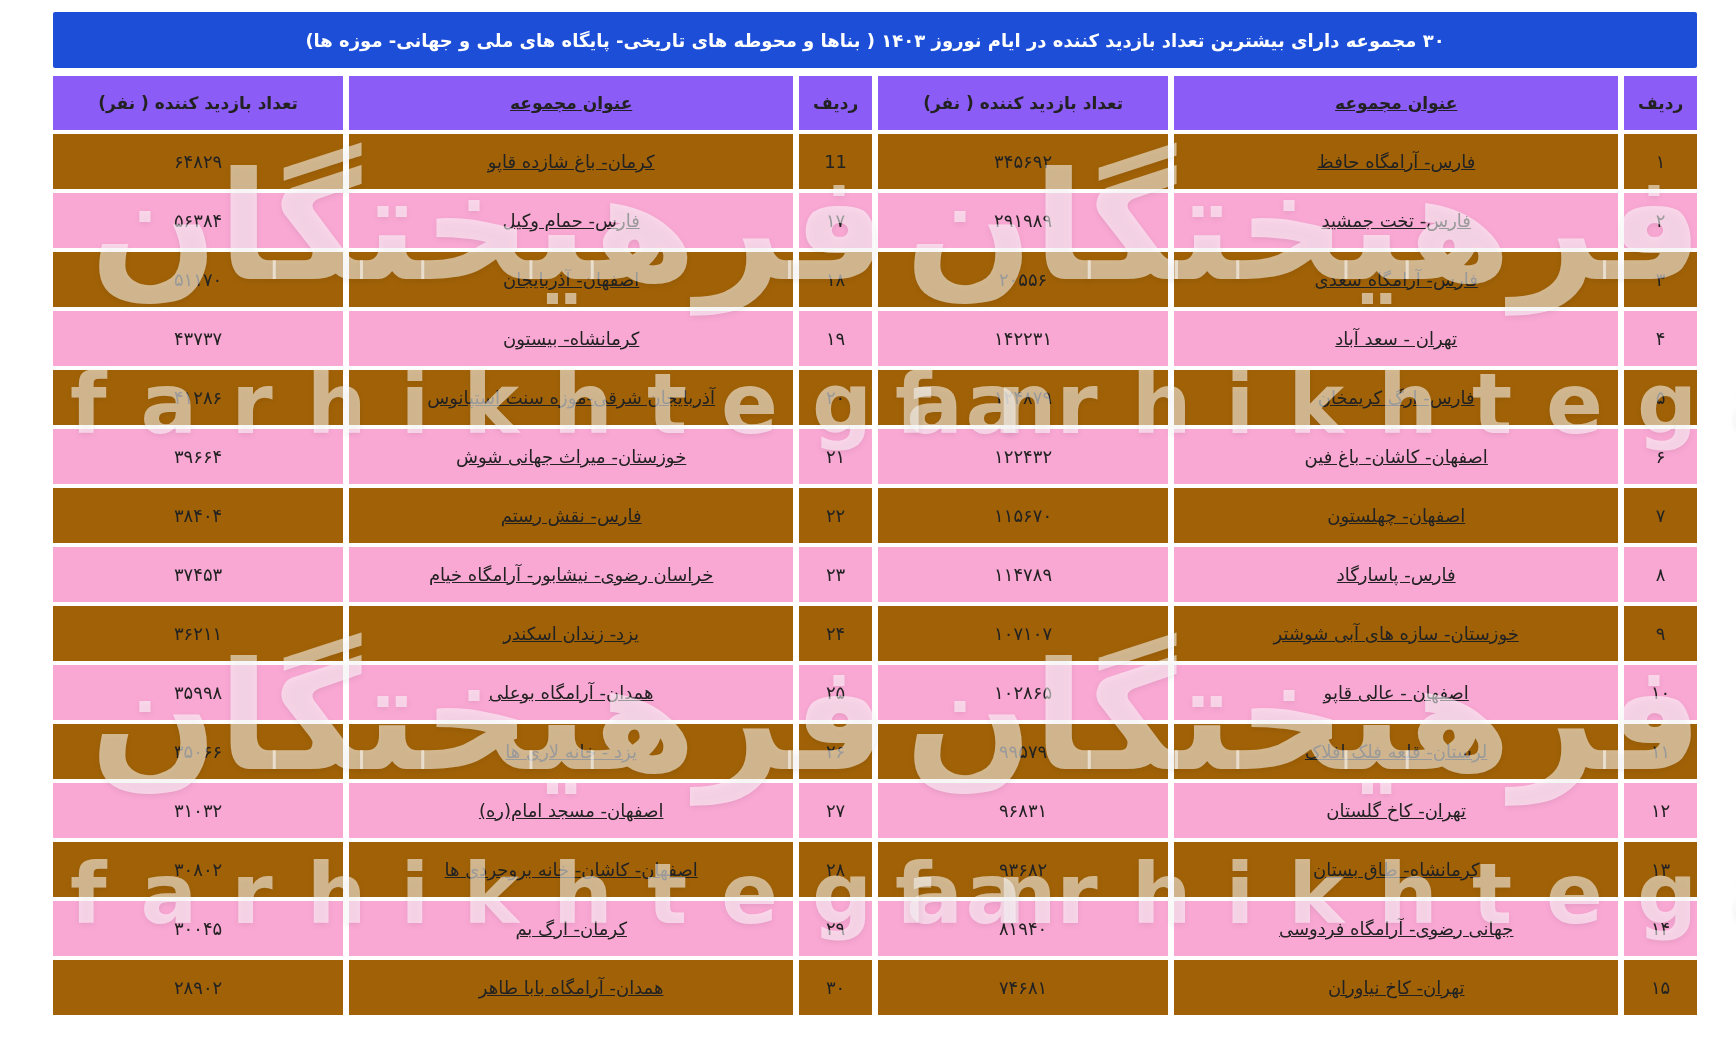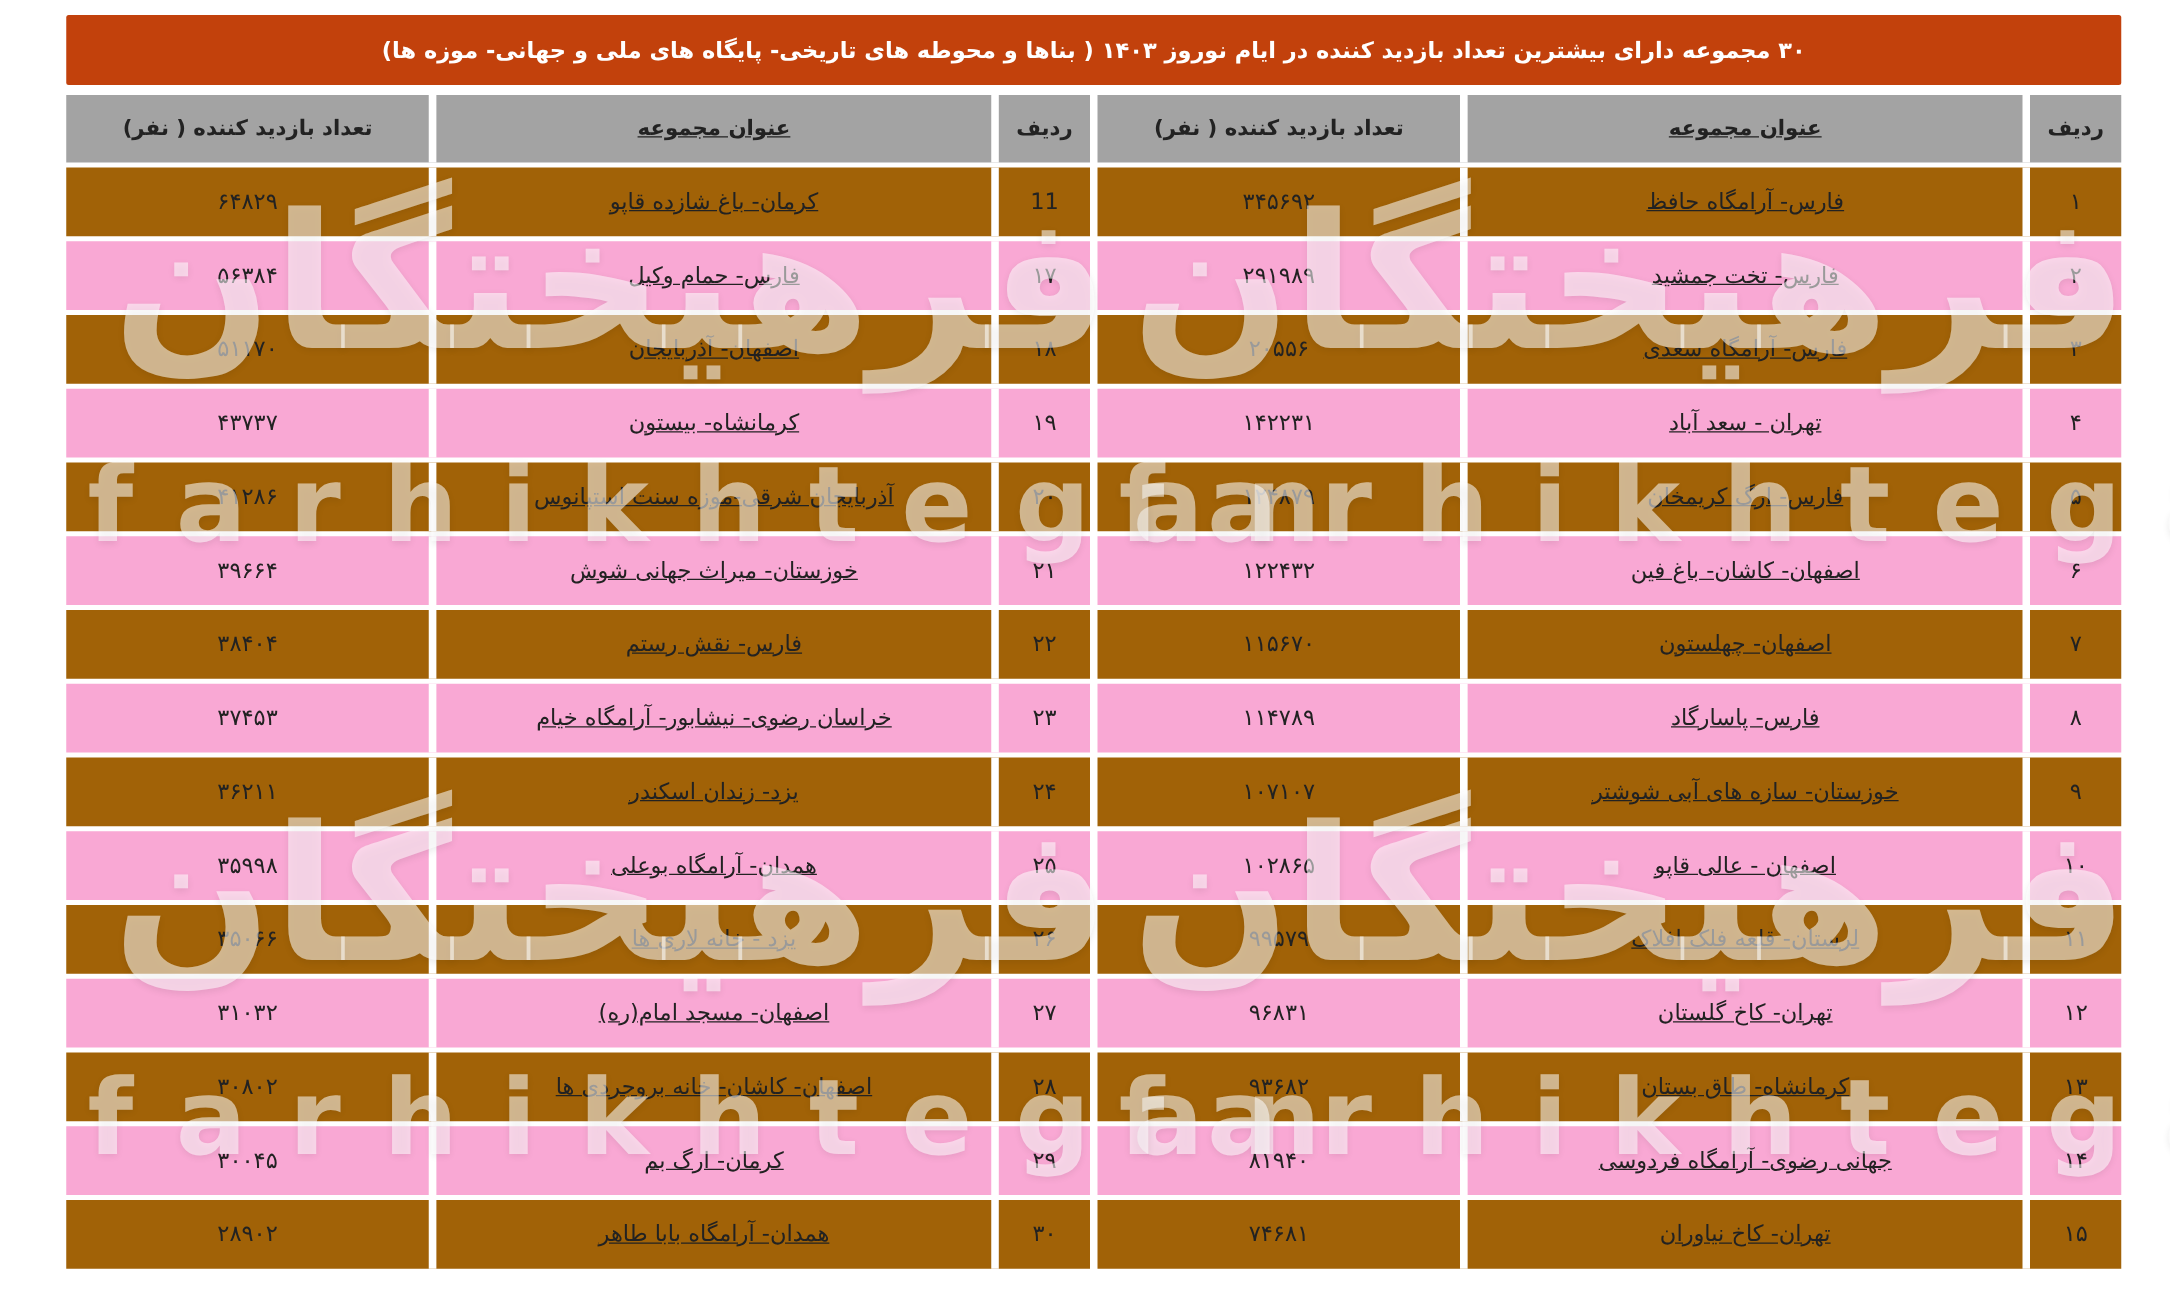--- a/index.html
+++ b/index.html
@@ -1,25 +1,25 @@
 <!DOCTYPE html>
 <html><head>
 <meta charset="utf-8">
 <style>
   html, body { margin:0; padding:0; background:#ffffff; }
   body { width:1736px; height:1046px; position:relative; overflow:hidden;
          font-family:"DejaVu Sans", sans-serif; }
   .wrap { position:absolute; left:53px; top:12px; width:1644px; }
-  .title-bar { height:56px; background:#c2410c; color:#ffffff; direction:rtl;
+  .title-bar { height:56px; background:#1d4ed8; color:#ffffff; direction:rtl;
                display:flex; align-items:center; justify-content:center;
                font-weight:bold; font-size:18px; border-radius:2px; }
   .tables { display:flex; direction:rtl; gap:6px; margin-top:4px; }
   table { border-collapse:separate; border-spacing:0 4px; direction:rtl; }
   th, td { text-align:center; color:#222; font-size:18px; padding:0; }
-  th { height:54px; background:#a3a3a3; font-weight:bold; font-size:17px; }
+  th { height:54px; background:#8b5cf6; font-weight:bold; font-size:17px; }
   td { height:55px; }
   tr.odd td { background:#a16207; }
   tr.even td { background:#f9a8d4; }
   th + th, td + td { border-right:6px solid #ffffff; }
   .c-rank { width:73px; }
   .c-name { width:447px;text-decoration:underline; }
   .c-count { width:292px; }
   .watermark { position:absolute; inset:0; pointer-events:none; overflow:hidden; }
   .wm-text { position:absolute; color:rgba(255,255,255,0.55); font-weight:bold;
              font-family:"DejaVu Sans", sans-serif; letter-spacing:34px;

